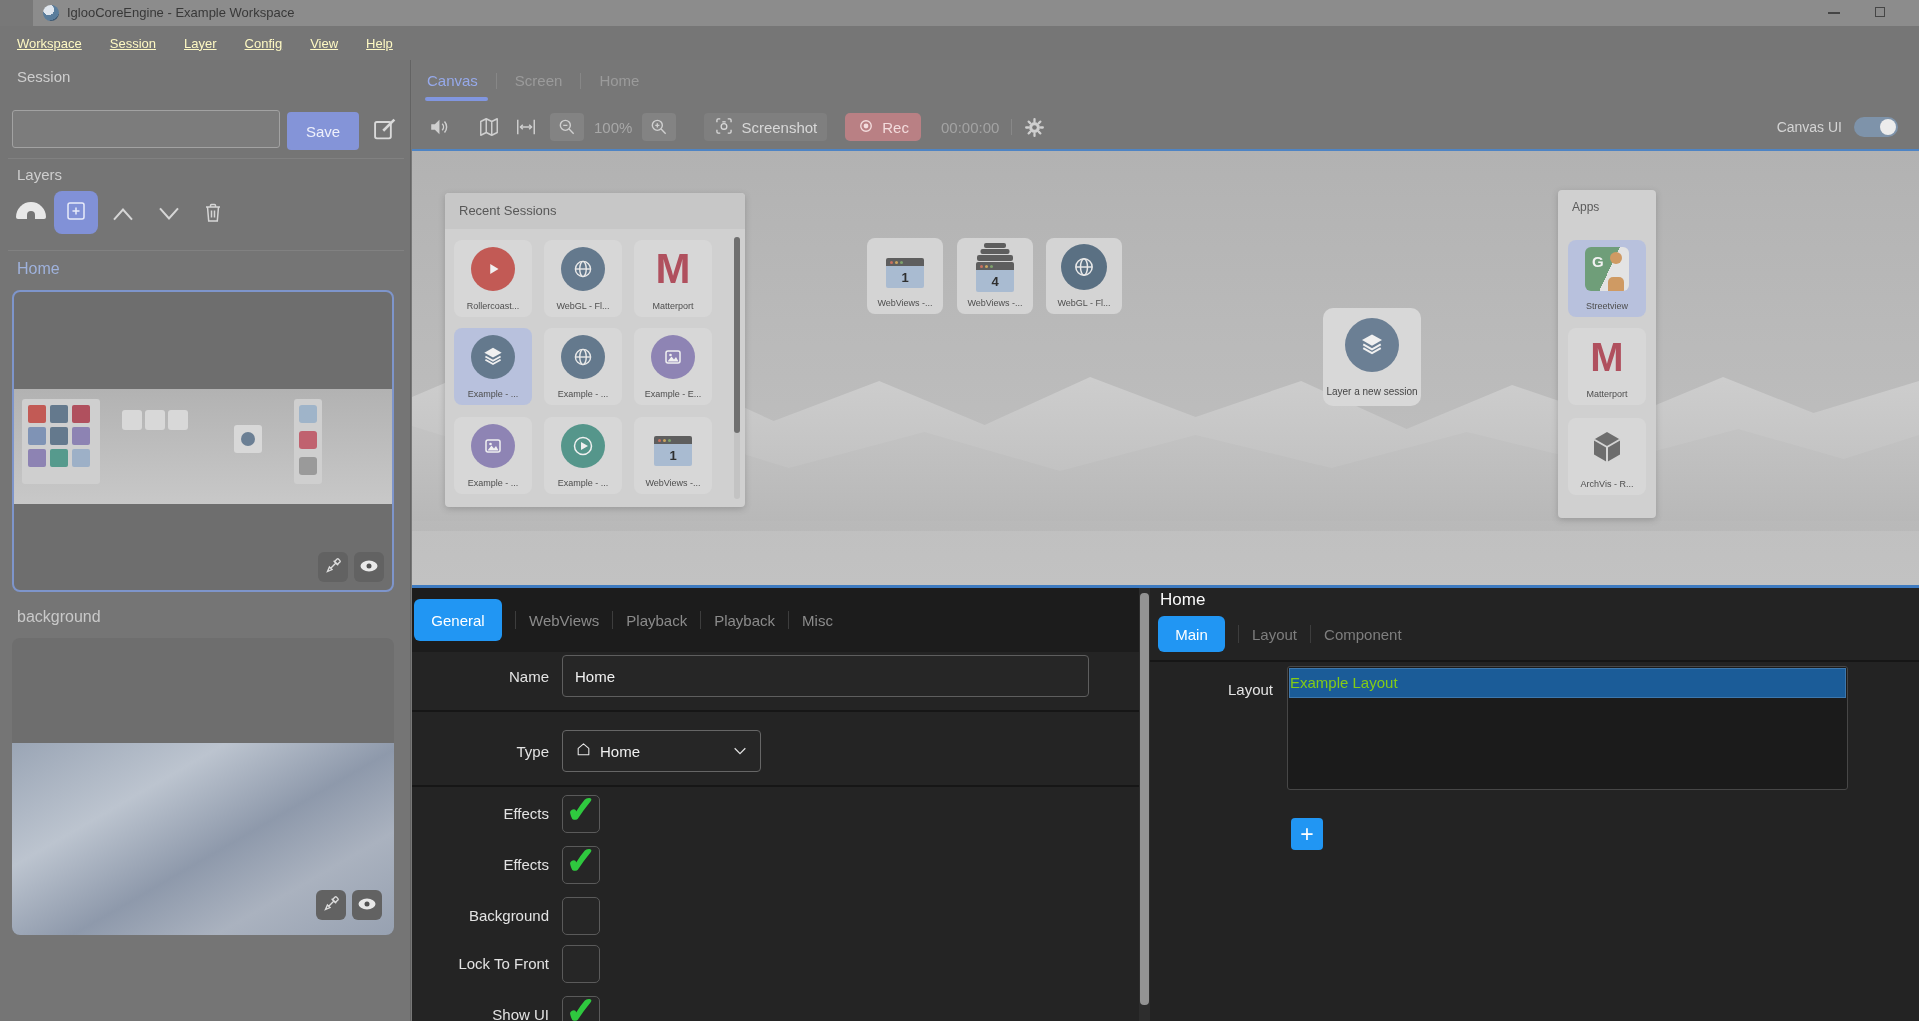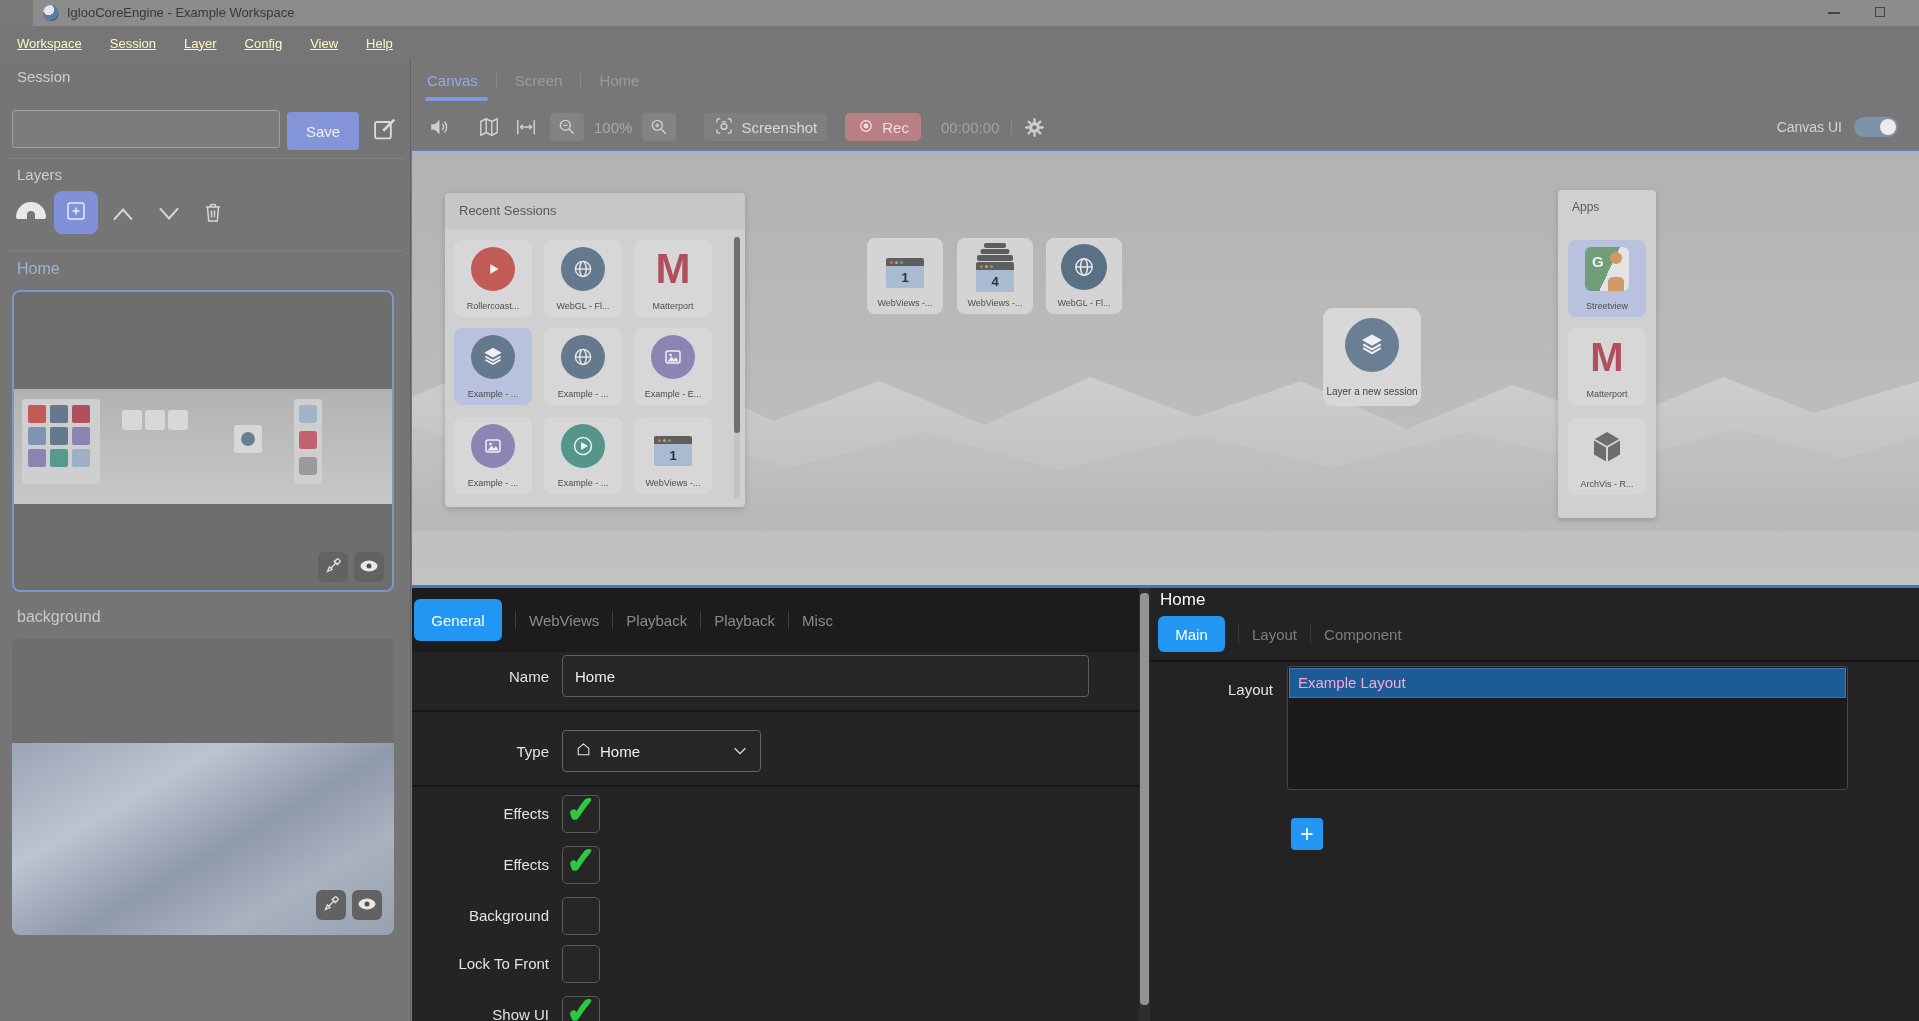--- a/index.html
+++ b/index.html
@@ -144,21 +144,21 @@
   .panel-scroll { position:absolute; left:1139px; top:588px; width:11px; height:433px; background:#2d2d2d; }
   .panel-scroll .thumb { position:absolute; left:1px; top:5px; width:9px; height:412px; background:#939393; border-radius:4px; }
 
   .layer-panel { position:absolute; left:1150px; top:588px; width:769px; height:433px; background:#232323; }
   .lp-title { position:absolute; left:10px; top:2px; color:#fafafa; font-size:17px; }
   .lp-tabs { position:absolute; left:8px; top:28px; height:36px; display:flex; align-items:center; }
   .lp-main { width:67px; height:36px; background:#2196f3; border:none; border-radius:6px; color:#fff; font-size:15px; }
   .lp-tab { background:none; border:none; color:#7e7e7e; font-size:15px; }
   .listbox { position:absolute; left:137px; top:78px; width:561px; height:124px; background:#1b1b1b; border:1px solid #474747; border-radius:3px; }
   .listbox .sel { position:absolute; left:1px; right:1px; top:1px; height:30px; background:#1b5c98; border:1px solid #3e77ac;
-      color:#f9a8d4; font-size:15px; line-height:28px; padding-left:8px; }
+      color:#84cc16; font-size:15px; line-height:28px; }
   .plus-btn { position:absolute; left:141px; top:230px; width:32px; height:32px; background:#2196f3; border:none; border-radius:4px;
       color:#fff; font-size:23px; line-height:30px; }
 </style>
 </head>
 <body>
 
 <div class="app">
 
   <div class="titlebar">
     <div class="appicon"></div>

